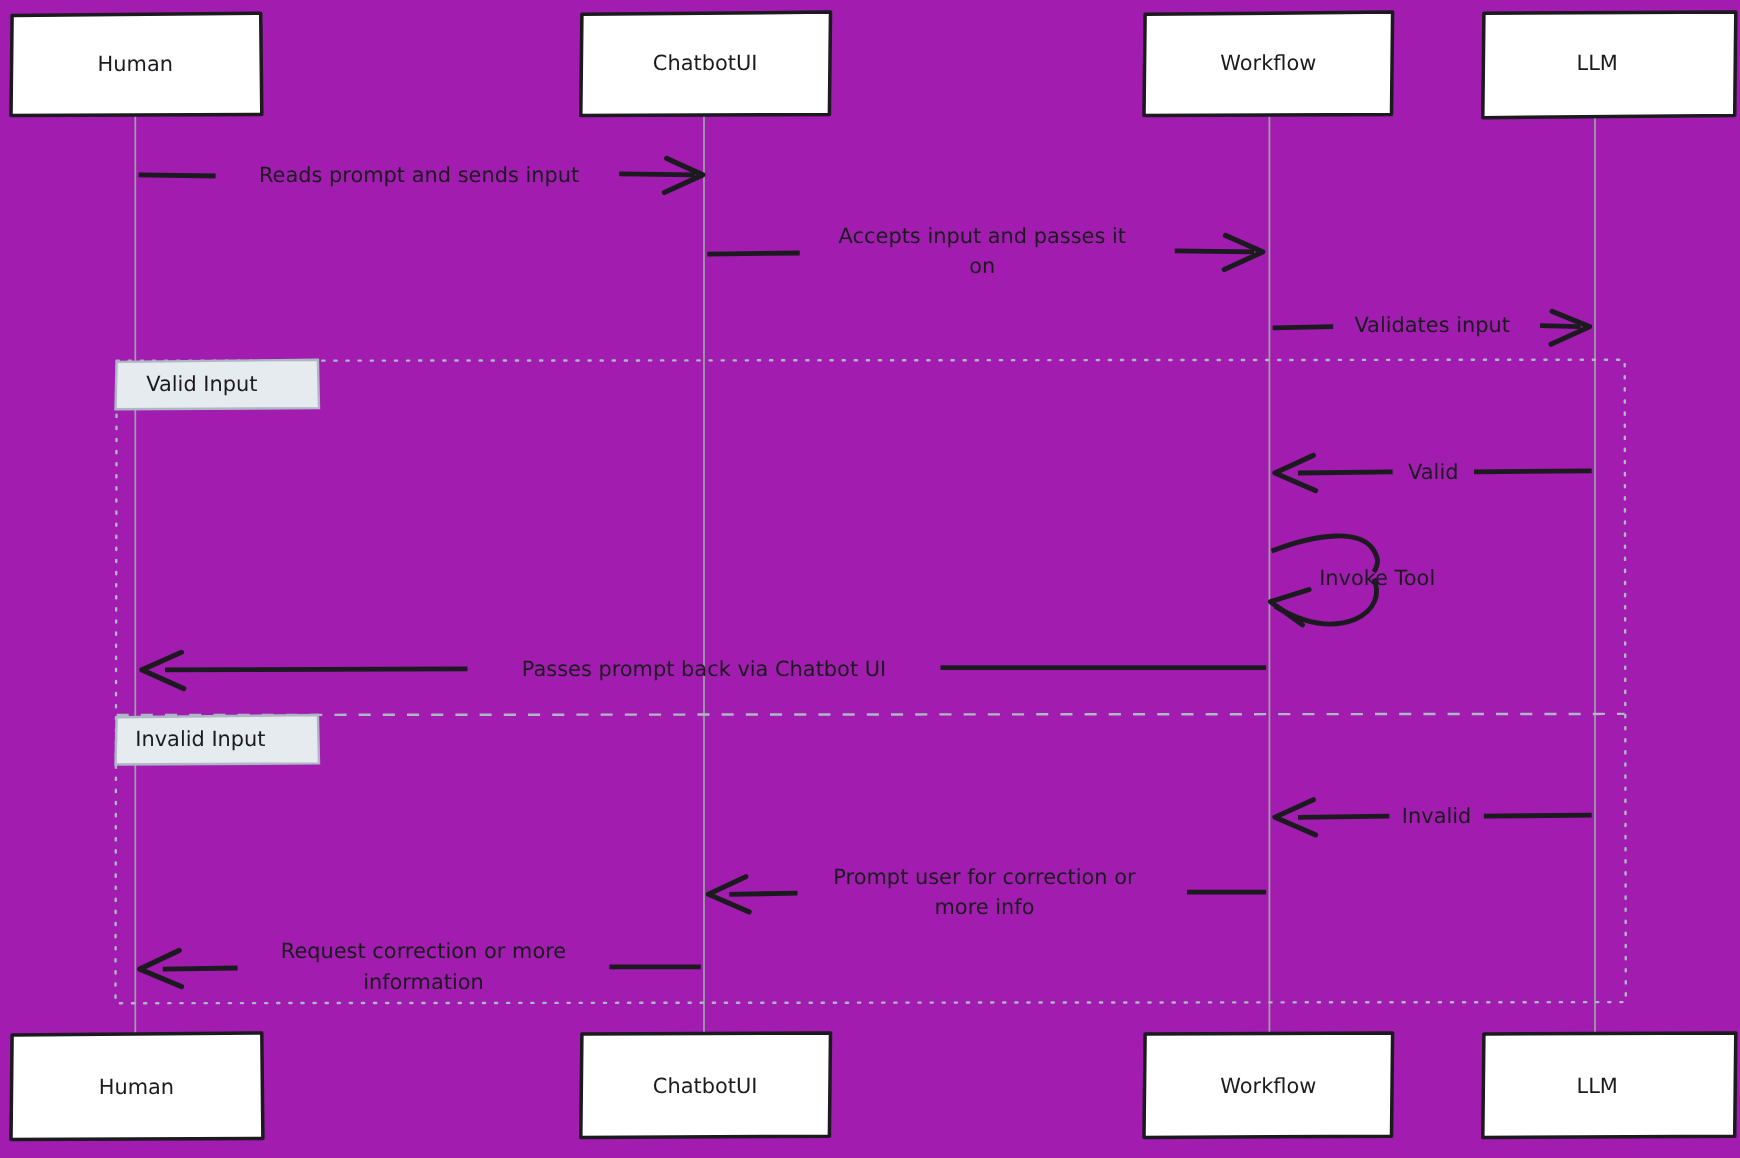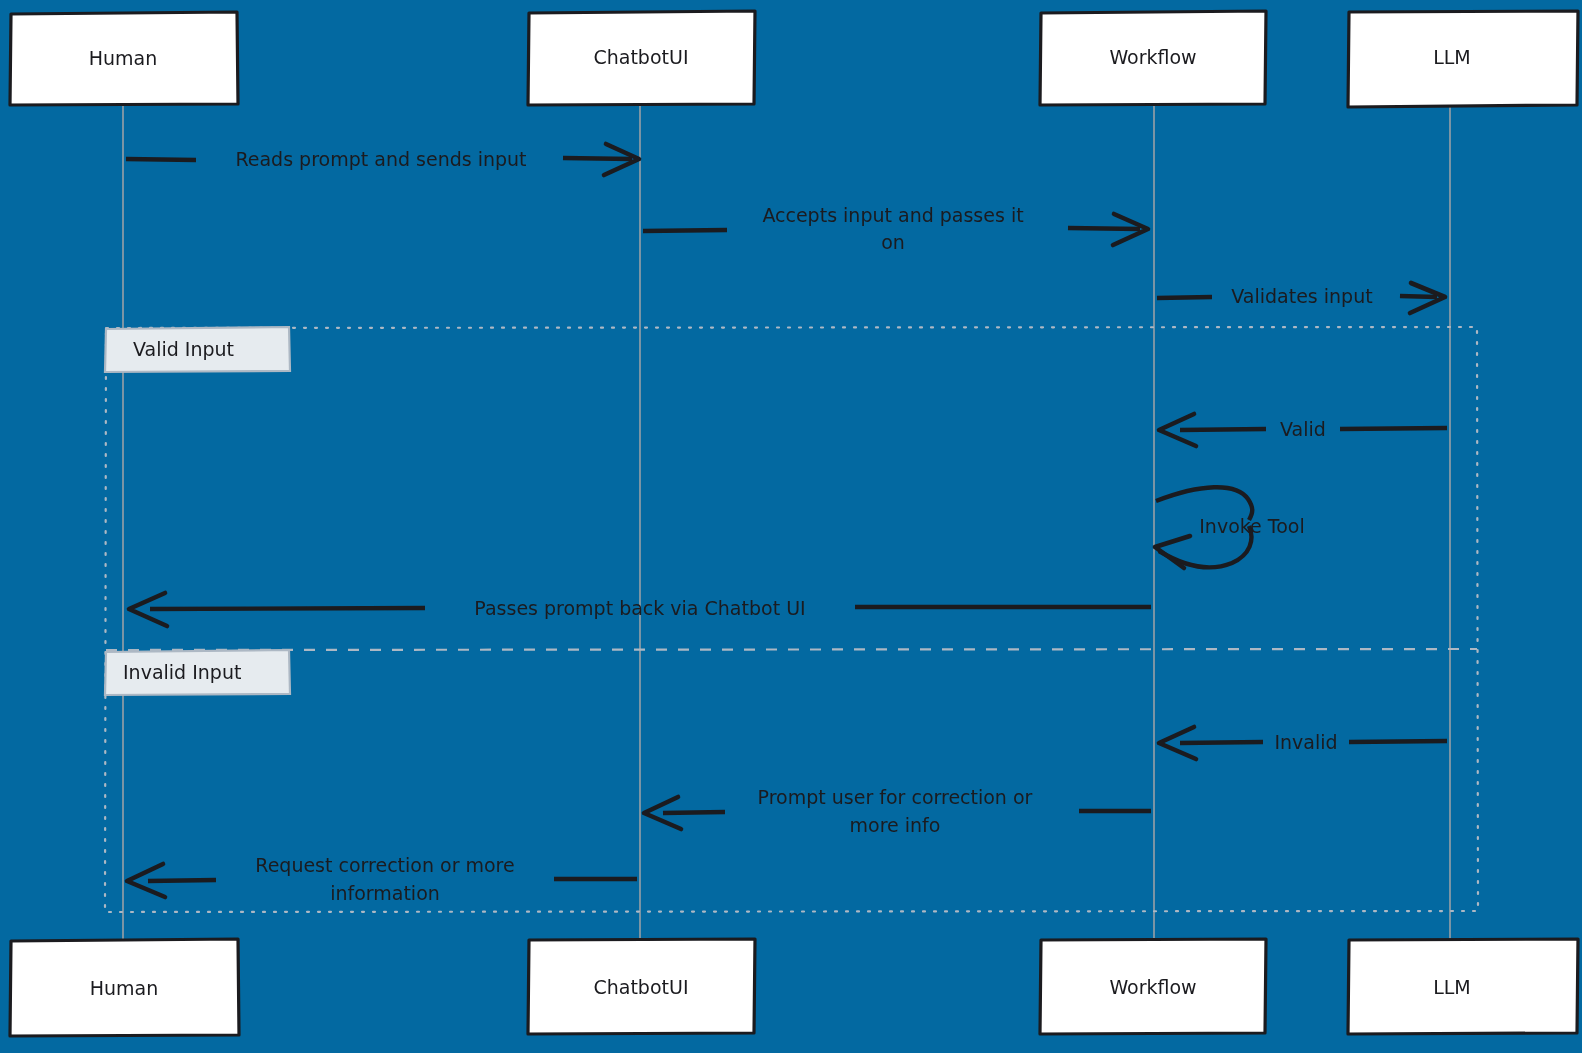--- a/index.html
+++ b/index.html
@@ -7,21 +7,21 @@
     padding: 0;
     background: #ffffff;
   }
   body {
     font-family: "DejaVu Sans", sans-serif;
   }
   #canvas {
     position: relative;
     width: 1582px;
     height: 1053px;
-    background: #0369a1;
+    background: #a21caf;
     overflow: hidden;
   }
   svg.diagram {
     position: absolute;
     left: 0;
     top: 0;
     width: 1582px;
     height: 1053px;
   }
   .actor-label {

